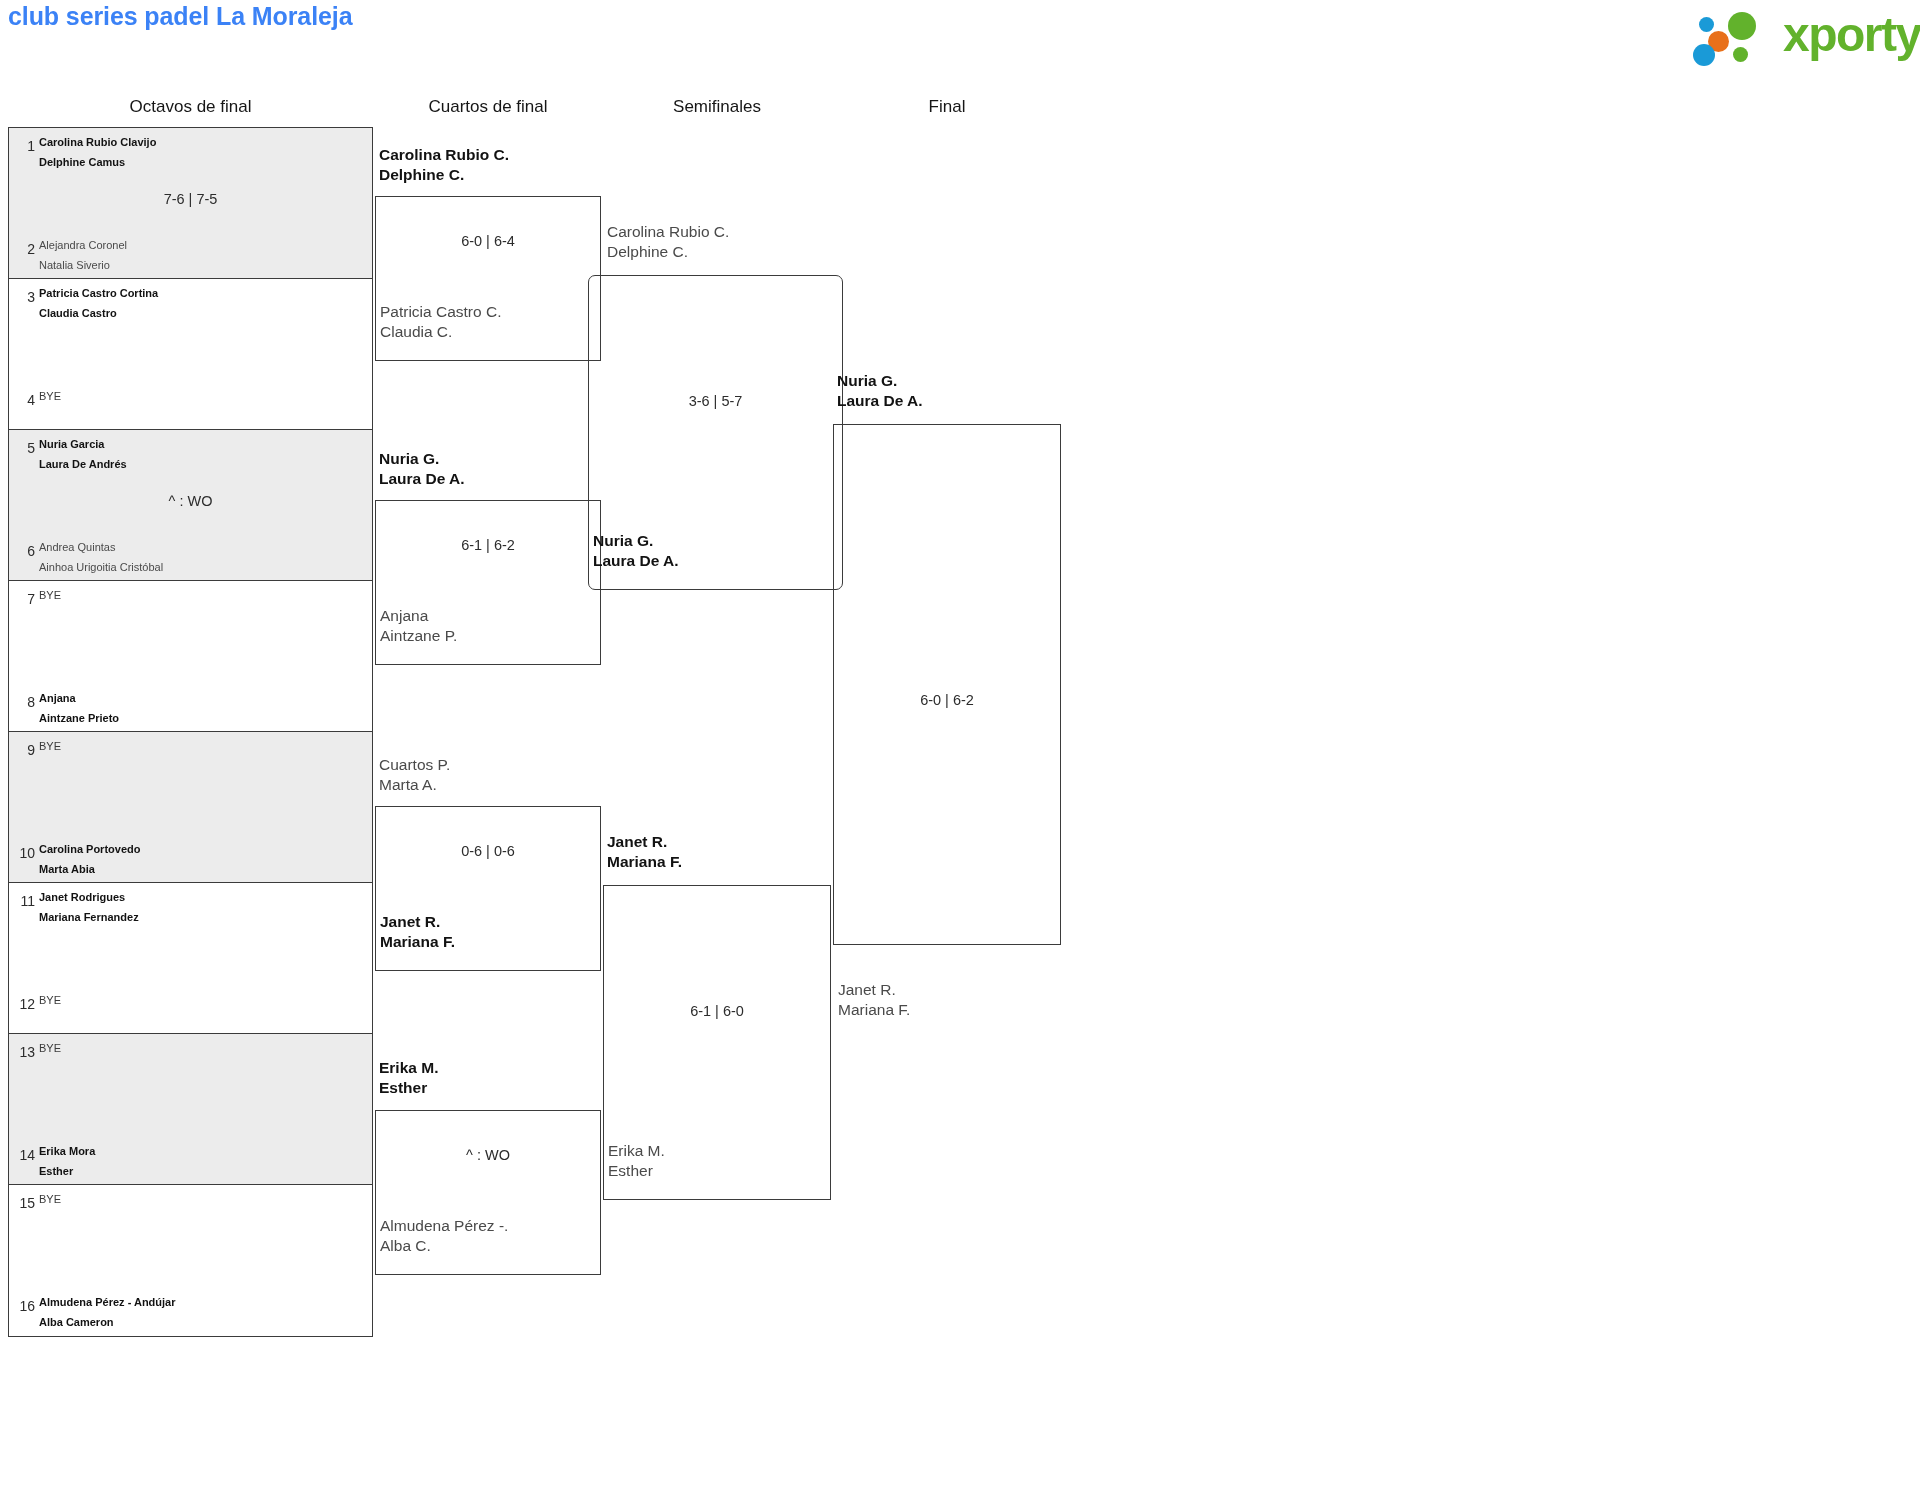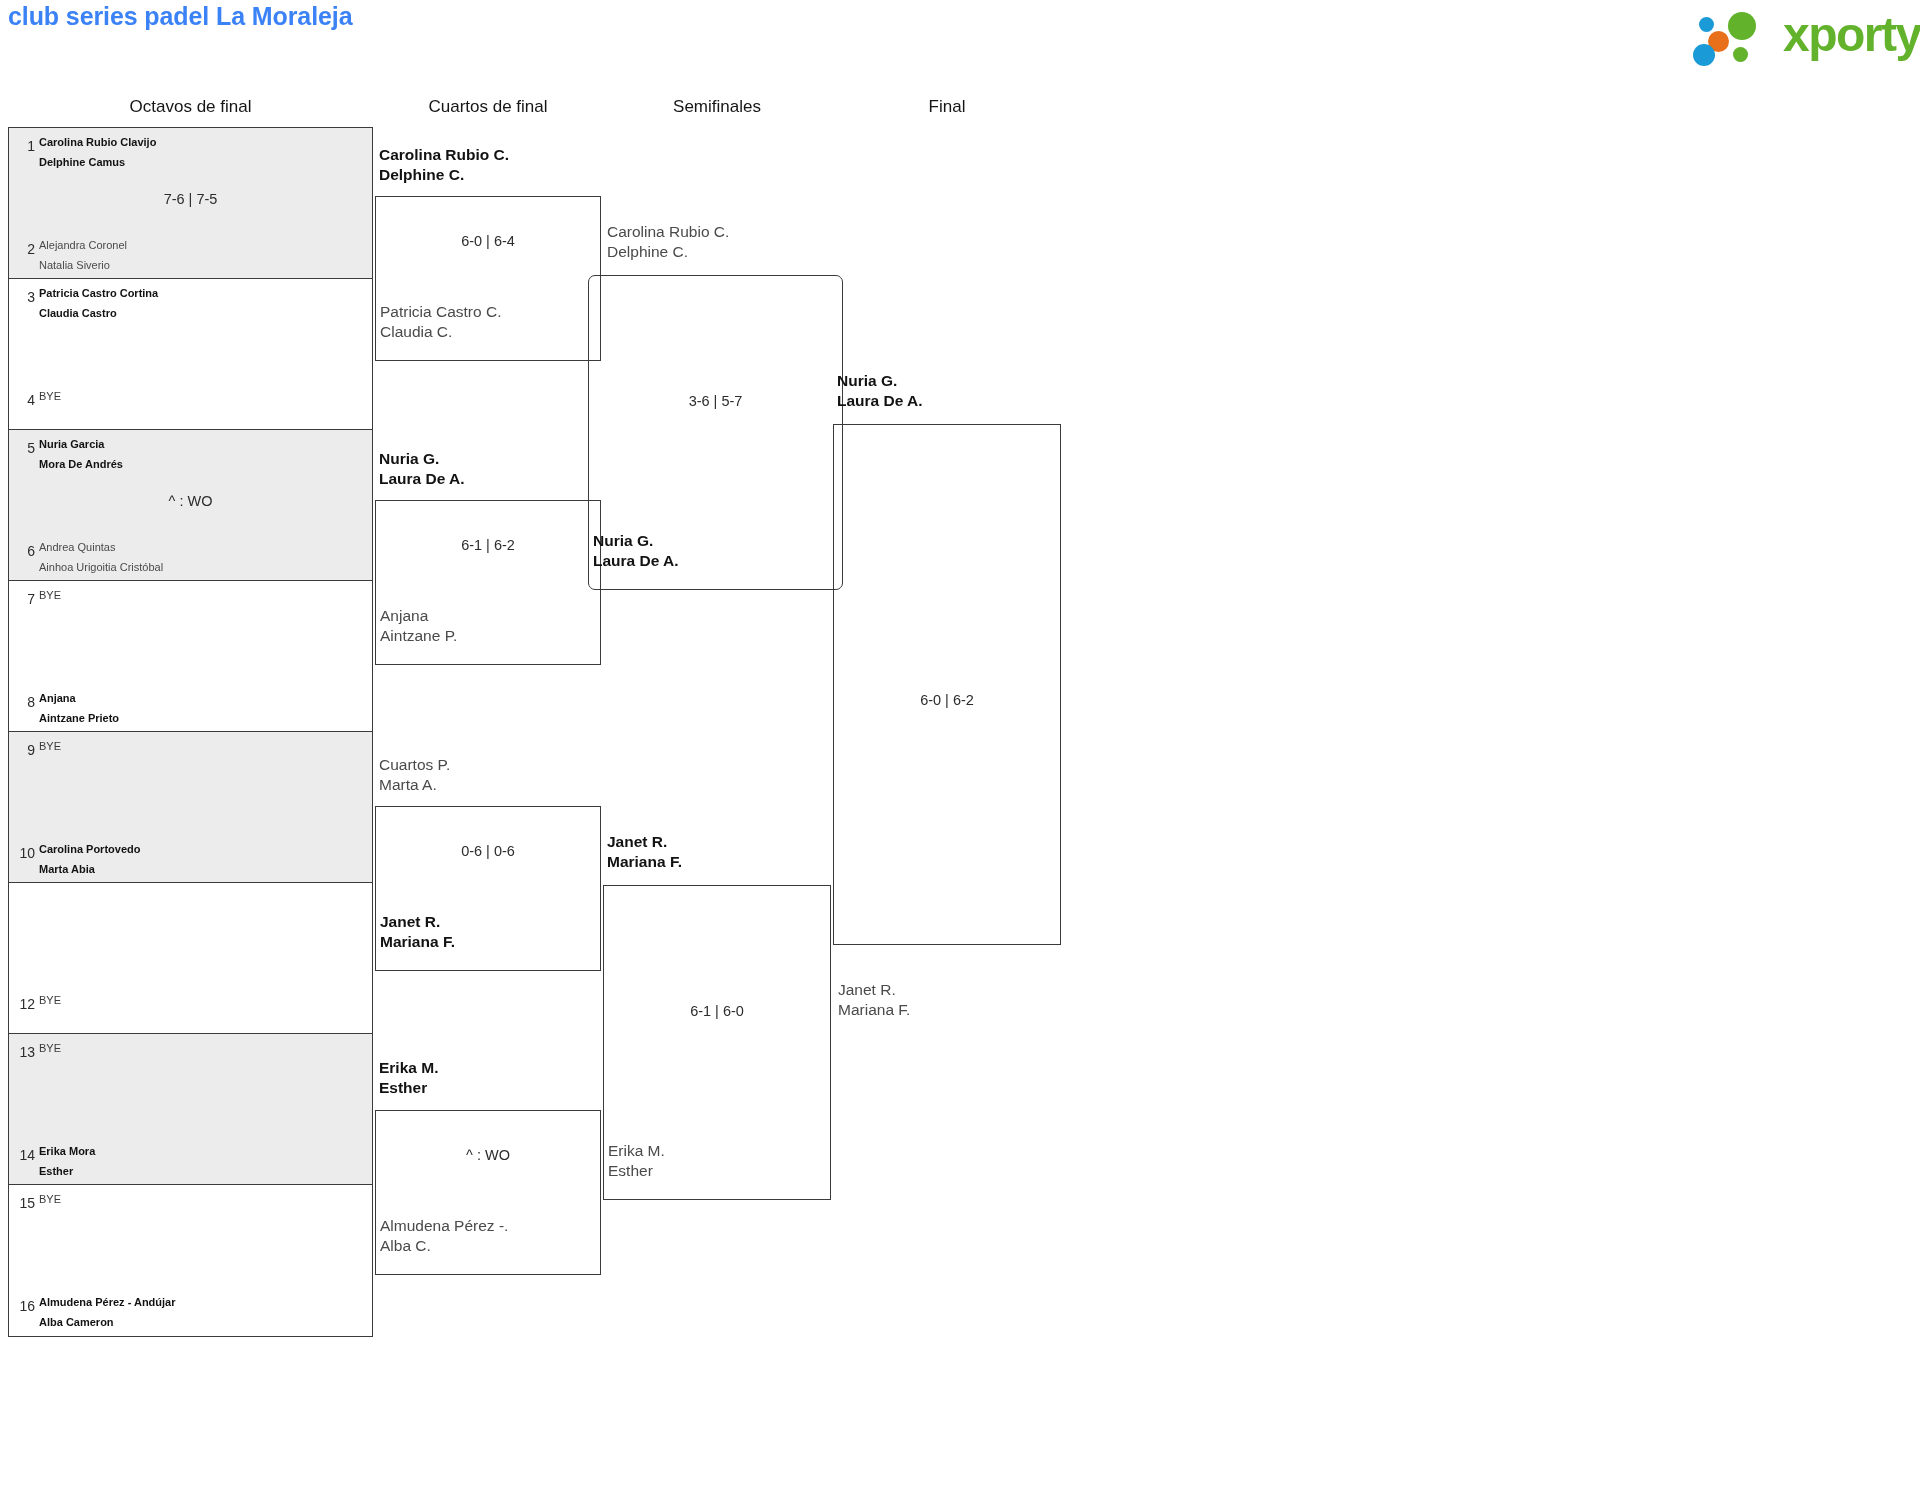--- a/index.html
+++ b/index.html
@@ -142,21 +142,21 @@
           <div class="nm" style="top: 32.5px;">
             <div>BYE</div>
           </div>
         </div>
       </div>
       <div class="r1-pair shaded" style="top: 302px; height: 151px;">
         <div class="r1-slot win" style="top: 0px;">
           <span class="seed" style="top: 10px;">5</span>
           <div class="nm" style="top: 5px;">
             <div>Nuria Garcia</div>
-            <div>Mora De Andrés</div>
+            <div>Laura De Andrés</div>
           </div>
         </div>
         <div class="r1-slot lose" style="top: 75.5px;">
           <span class="seed" style="top: 37.5px;">6</span>
           <div class="nm" style="top: 32.5px;">
             <div>Andrea Quintas</div>
             <div>Ainhoa Urigoitia Cristóbal</div>
           </div>
         </div>
         <div class="r1-score" style="top: 62.5px;">^ : WO</div>
@@ -185,20 +185,27 @@
         </div>
         <div class="r1-slot win" style="top: 75.5px;">
           <span class="seed" style="top: 37.5px;">10</span>
           <div class="nm" style="top: 32.5px;">
             <div>Carolina Portovedo</div>
             <div>Marta Abia</div>
           </div>
         </div>
       </div>
       <div class="r1-pair" style="top: 755px; height: 151px;">
+        <div class="r1-slot win" style="top: 0px;">
+          <span class="seed" style="top: 10px;">11</span>
+          <div class="nm" style="top: 5px;">
+            <div>Janet Rodrigues</div>
+            <div>Mariana Fernandez</div>
+          </div>
+        </div>
         <div class="r1-slot bye" style="top: 75.5px;">
           <span class="seed" style="top: 37.5px;">12</span>
           <div class="nm" style="top: 32.5px;">
             <div>BYE</div>
           </div>
         </div>
       </div>
       <div class="r1-pair shaded" style="top: 906px; height: 151px; padding-left: 8px;">
         <div class="r1-slot bye" style="top: 0px;">
           <span class="seed" style="top: 10px;">13</span>

